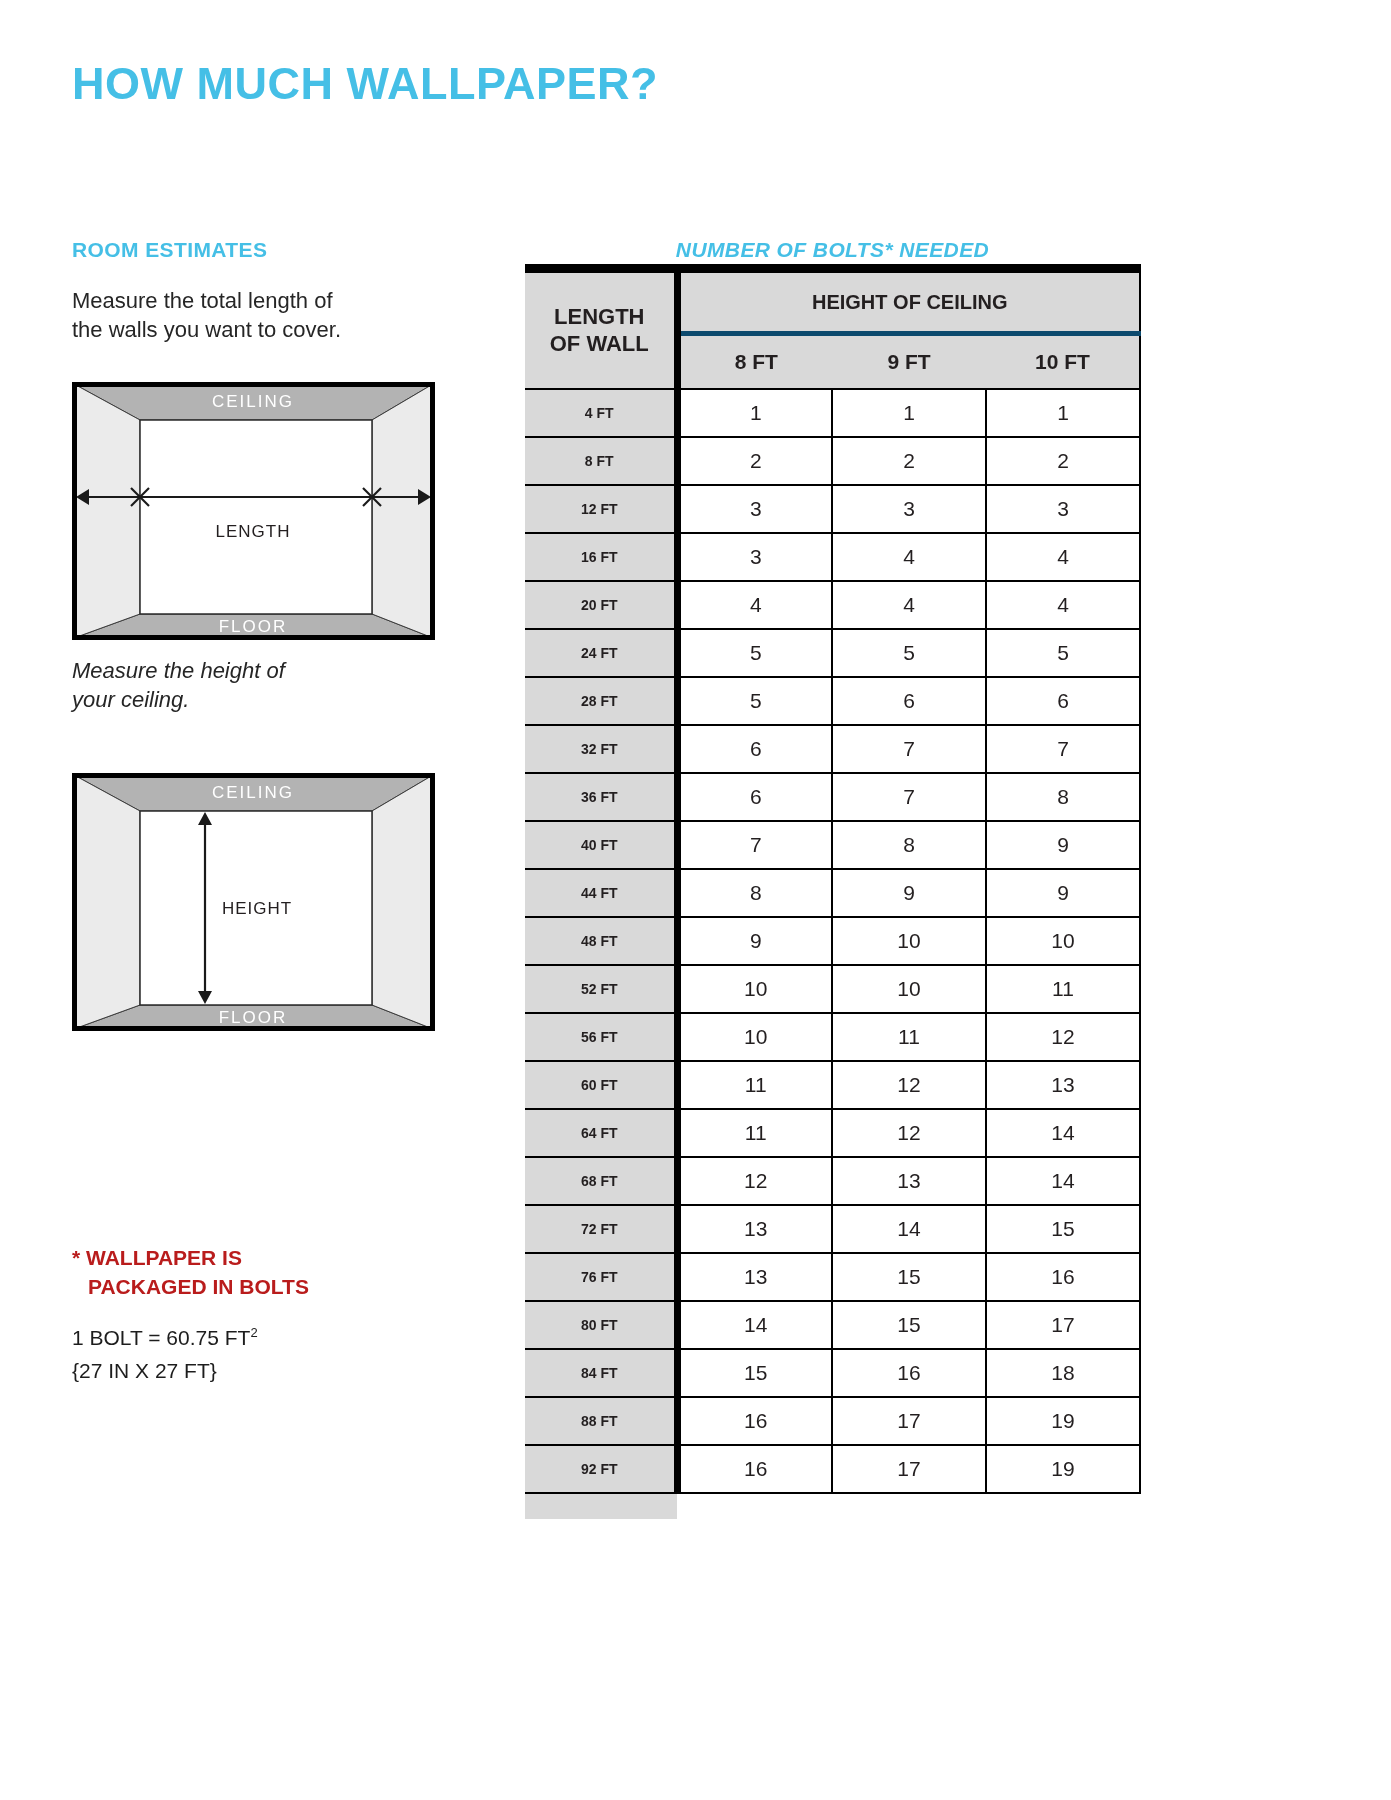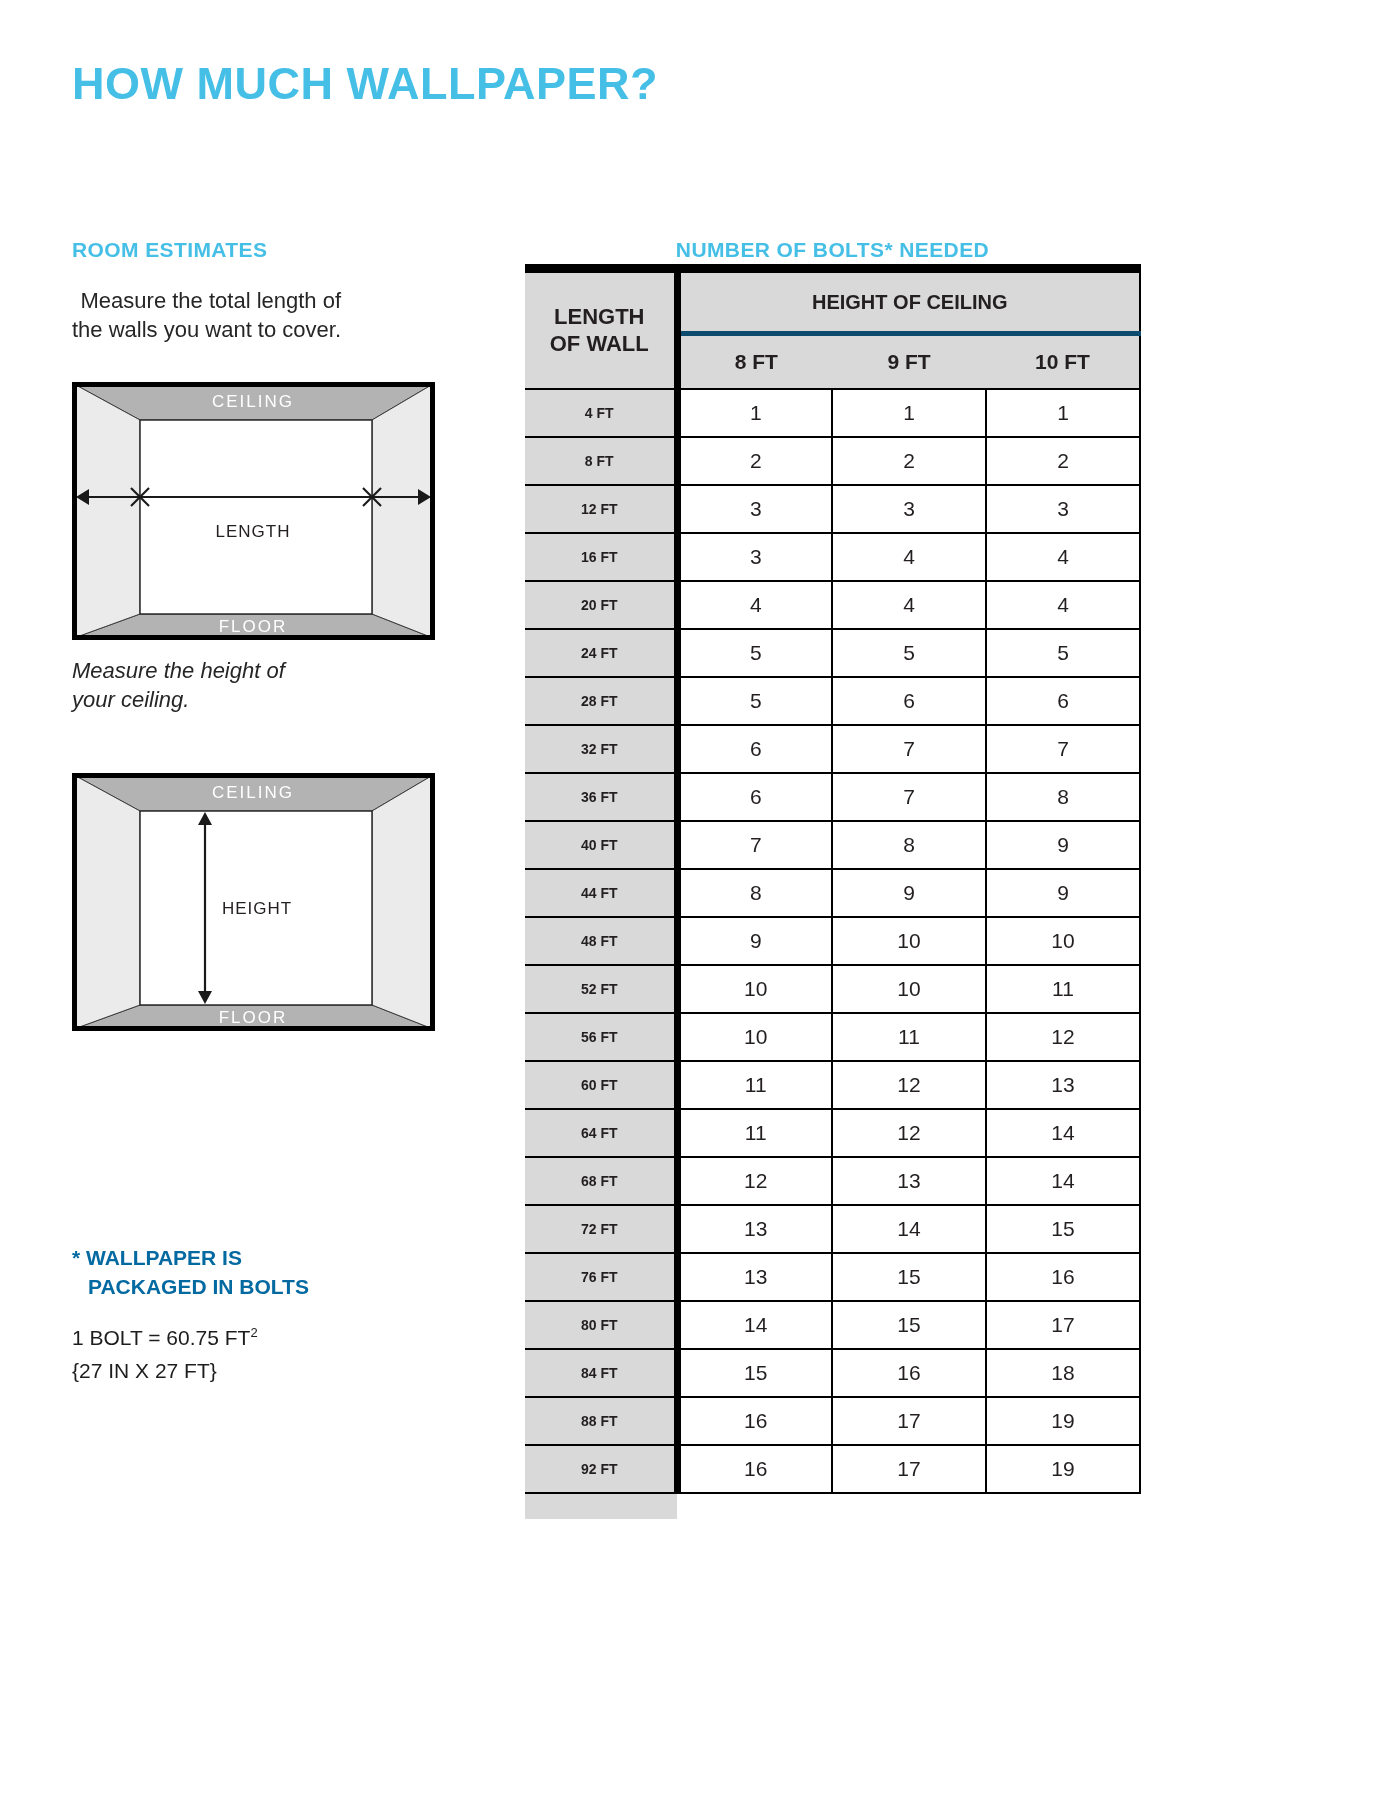--- a/index.html
+++ b/index.html
@@ -15,47 +15,47 @@
     position:absolute; left:72px; top:58px;
     font-size:45px; font-weight:bold; color:var(--accent);
     letter-spacing:0.5px;
   }
 
   .section-title {
     position:absolute; font-size:21px; font-weight:bold;
     color:var(--accent); letter-spacing:0.4px;margin-top:8px;
   }
   .room-estimates-title { left:72px; top:230px; }
-  .table-title { left:525px; top:230px; width:615px; text-align:center; }
+  .table-title { left:525px; top:230px; width:615px; text-align:center;font-style:italic; }
 
   .para {
     position:absolute; left:72px; font-size:22px; line-height:1.32;
     color:#262626; white-space:pre-line;
   }
-  .step1 { top:286px;text-align:right; }
+  .step1 { top:286px; }
   .step2 { top:656px;font-style:italic; }
   .step3 { top:1072px; }
 
   .diagram { position:absolute; left:72px; }
   .diagram1 { top:382px; }
   .diagram2 { top:773px; }
 
   .diag-bg { fill:#fff; }
   .band { fill:var(--band_gray); stroke:#3c3c3c; stroke-width:1; }
   .wall { fill:var(--wall_gray); stroke:#3c3c3c; stroke-width:1; }
   .inner { fill:#fff; stroke:#2a2a2a; stroke-width:1.5; }
   .outer { fill:none; stroke:#000; stroke-width:5; }
   svg text { font-family:"Liberation Sans", sans-serif; }
   .band-label { fill:#fff; font-size:17px; letter-spacing:2px; text-anchor:middle; }
   .measure-label { fill:#231f20; font-size:17px; letter-spacing:1px; text-anchor:middle; }
   .ml-left { text-anchor:start; }
   .arrow line { stroke:#1a1a1a; stroke-width:2.2; }
   .arrow .head { fill:#1a1a1a; stroke:none; }
 
-  .footnote { position:absolute; left:72px; top:1243px; font-size:21px; font-weight:bold; line-height:1.4; color:#0369a1; }
+  .footnote { position:absolute; left:72px; top:1243px; font-size:21px; font-weight:bold; line-height:1.4; color:#b91c1c; }
   .footnote .indent { padding-left:16px; }
 
   .bolt-info { position:absolute; left:72px; top:1325px; font-size:21px; font-weight:normal; color:#1d1d1d; }
   .bolt-info sup { font-size:13px; }
   .bolt-info .dims { margin-top:9px; }
 
   .table-wrap { position:absolute; left:525px; top:264px; width:615px; }
   table {
     width:615px; border-collapse:collapse; table-layout:fixed;
     border-top:9px solid #000;

